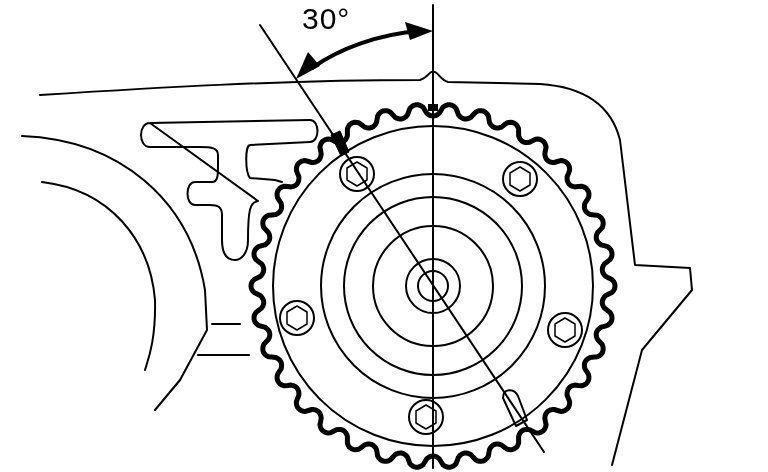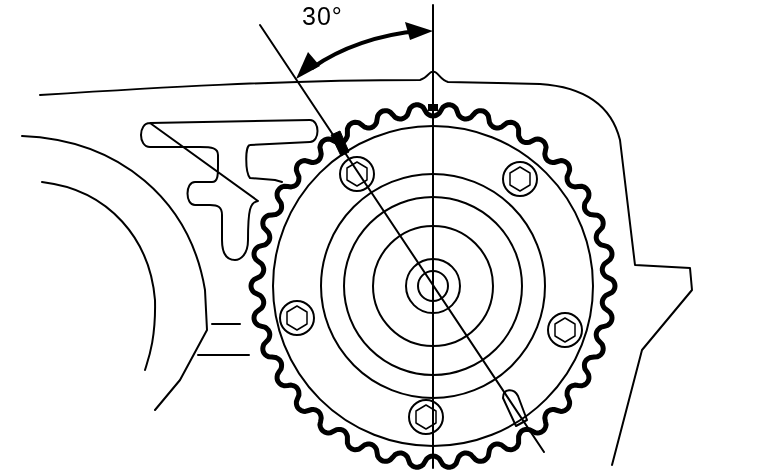--- a/index.html
+++ b/index.html
@@ -1,18 +1,18 @@
 <!DOCTYPE html>
 <html><head>
   <meta charset="utf-8">
   <style>
     html, body { margin: 0; padding: 0; background: #ffffff; }
     body { width: 768px; height: 472px; overflow: hidden; position: relative; font-family: "Liberation Sans", sans-serif; }
     #diagram { position: absolute; left: 0; top: 0; width: 768px; height: 472px; }
-    .angle-label { position: absolute; left: 302px; top: 2px; font-size: 25px; color: #000; font-family: "Liberation Sans", sans-serif; letter-spacing: 1px; }
+    .angle-label { position: absolute; left: 302px; top: 2px; font-size: 30px; color: #000; font-family: "Liberation Sans", sans-serif; letter-spacing: 1px; }
     .ln { fill: none; stroke: #000; stroke-linecap: round; stroke-linejoin: round; }
   </style>
 </head>
 <body>
 
 <svg id="diagram" viewBox="0 0 768 472" xmlns="http://www.w3.org/2000/svg">
 
   <path class="ln" stroke-width="2" d="M40,95 C150,88 280,80 420,80 C428,78 430,70 433,72 C437,70 440,80 448,82 L540,84 C600,88 615,120 620,140 L635,265 L690,268 L692,290 L642,350 L612,465"></path>
 
   <path class="ln" stroke-width="2" d="M22,136 C120,140 190,200 205,290 L207,330 L180,380 L155,410"></path>

